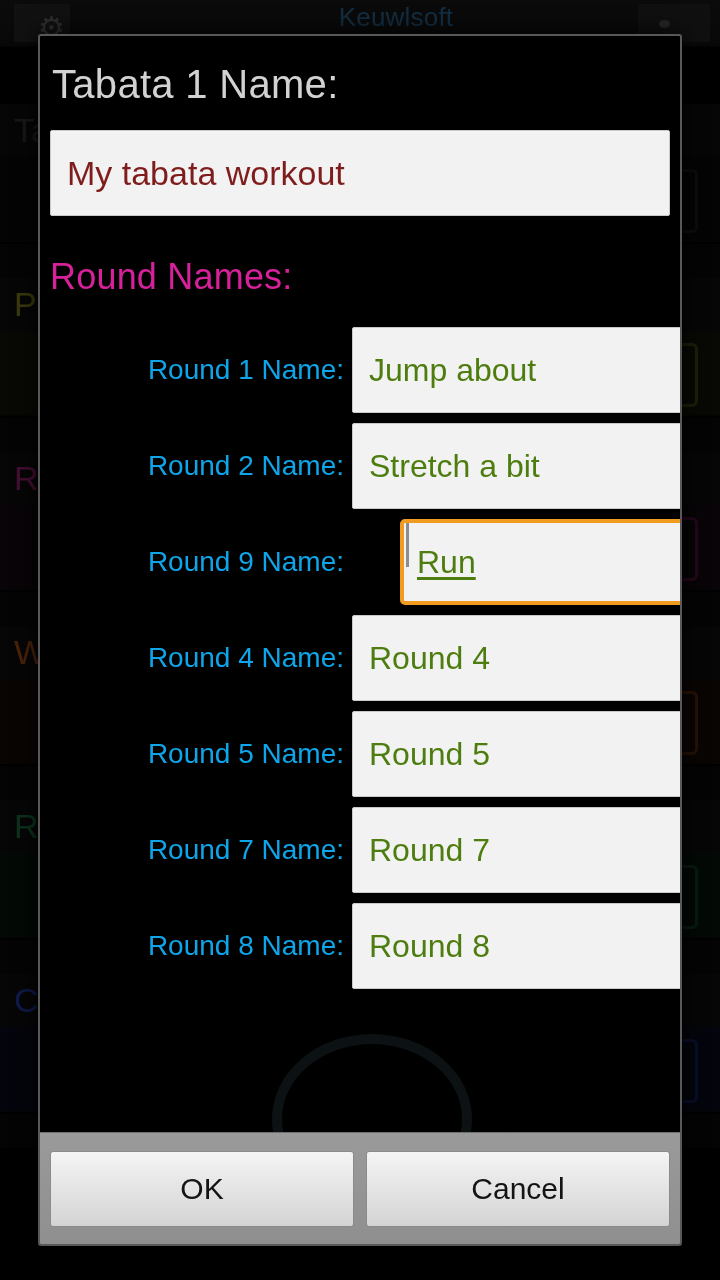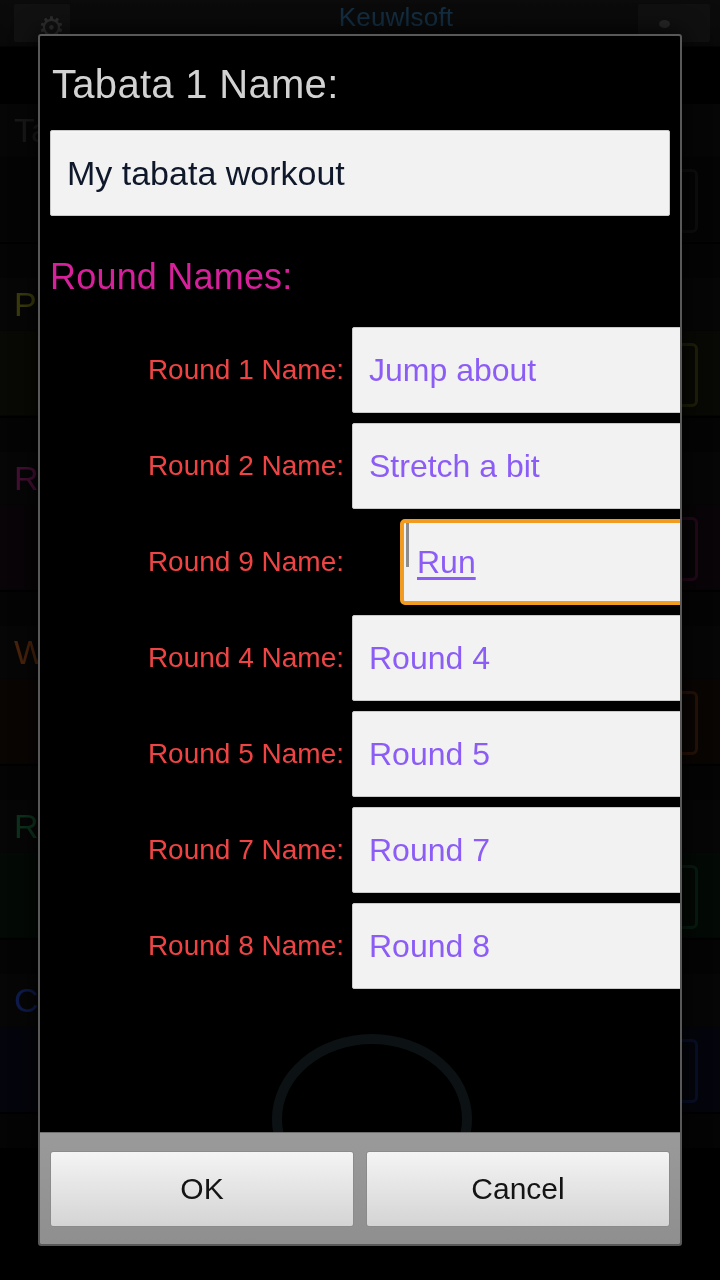--- a/index.html
+++ b/index.html
@@ -169,21 +169,21 @@
     background: #f2f2f2;
     border: 1px solid #c9c9c9;
     border-radius: 2px;
     box-shadow: 0 2px 0 rgba(255,255,255,0.15) inset;
   }
   .name-field span {
     position: absolute;
     left: 16px; top: 0;
     line-height: 84px;
     font-size: 34px;
-    color: #0f172a;
+    color: #7f1d1d;
   }
 
   .round-names-hdr {
     position: absolute;
     left: 10px; top: 220px;
     font-size: 36px;
     color: #d6219b;
     letter-spacing: 0.2px;
   }
 
@@ -197,40 +197,40 @@
   .round-row {
     position: relative;
     height: 96px;
   }
   .round-label {
     position: absolute;
     right: 340px;
     top: 0;
     line-height: 96px;
     font-size: 28px;
-    color: #ef4444;
+    color: #0ea5e9;
     white-space: nowrap;
   }
   .round-input {
     position: absolute;
     left: 312px;
     top: 5px;
     width: 330px;
     height: 86px;
     box-sizing: border-box;
     background: #f2f2f2;
     border: 1px solid #c9c9c9;
     border-radius: 2px;
   }
   .round-input .rtext {
     position: absolute;
     left: 16px; top: 0;
     line-height: 84px;
     font-size: 32px;
-    color: #8b5cf6;
+    color: #4d7c0f;
     white-space: nowrap;
   }
   .round-input.focused {
     background: #f2f2f2;
     border: 4px solid #f29b21;
     border-radius: 5px;
     box-shadow: 0 0 0 1px rgba(0,0,0,0.35);
     margin-left: 48px;
   }
   .round-input.focused .rtext {

